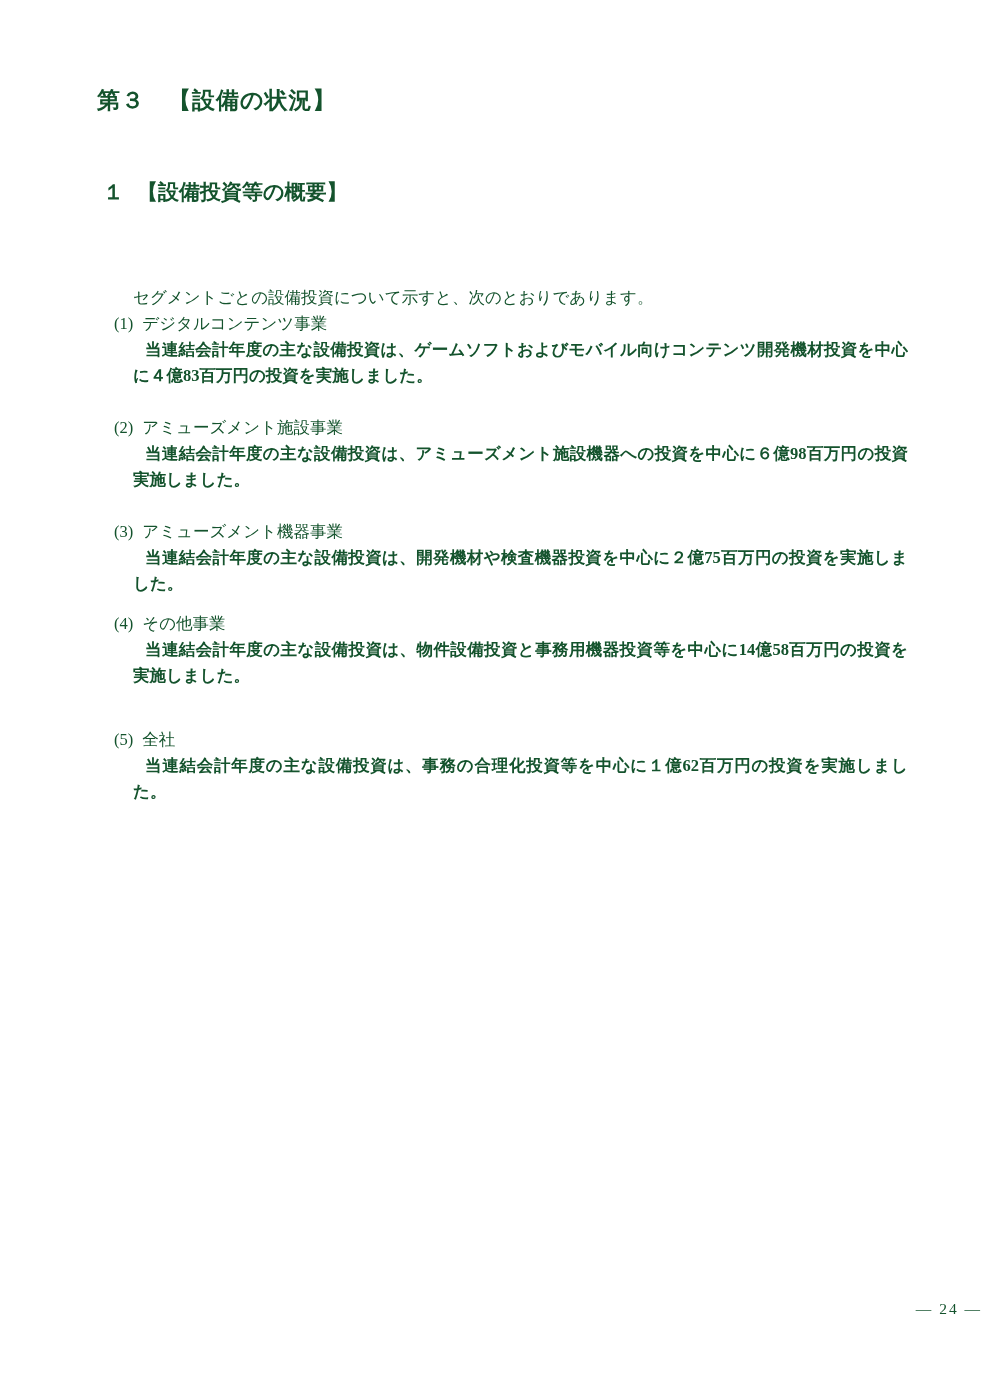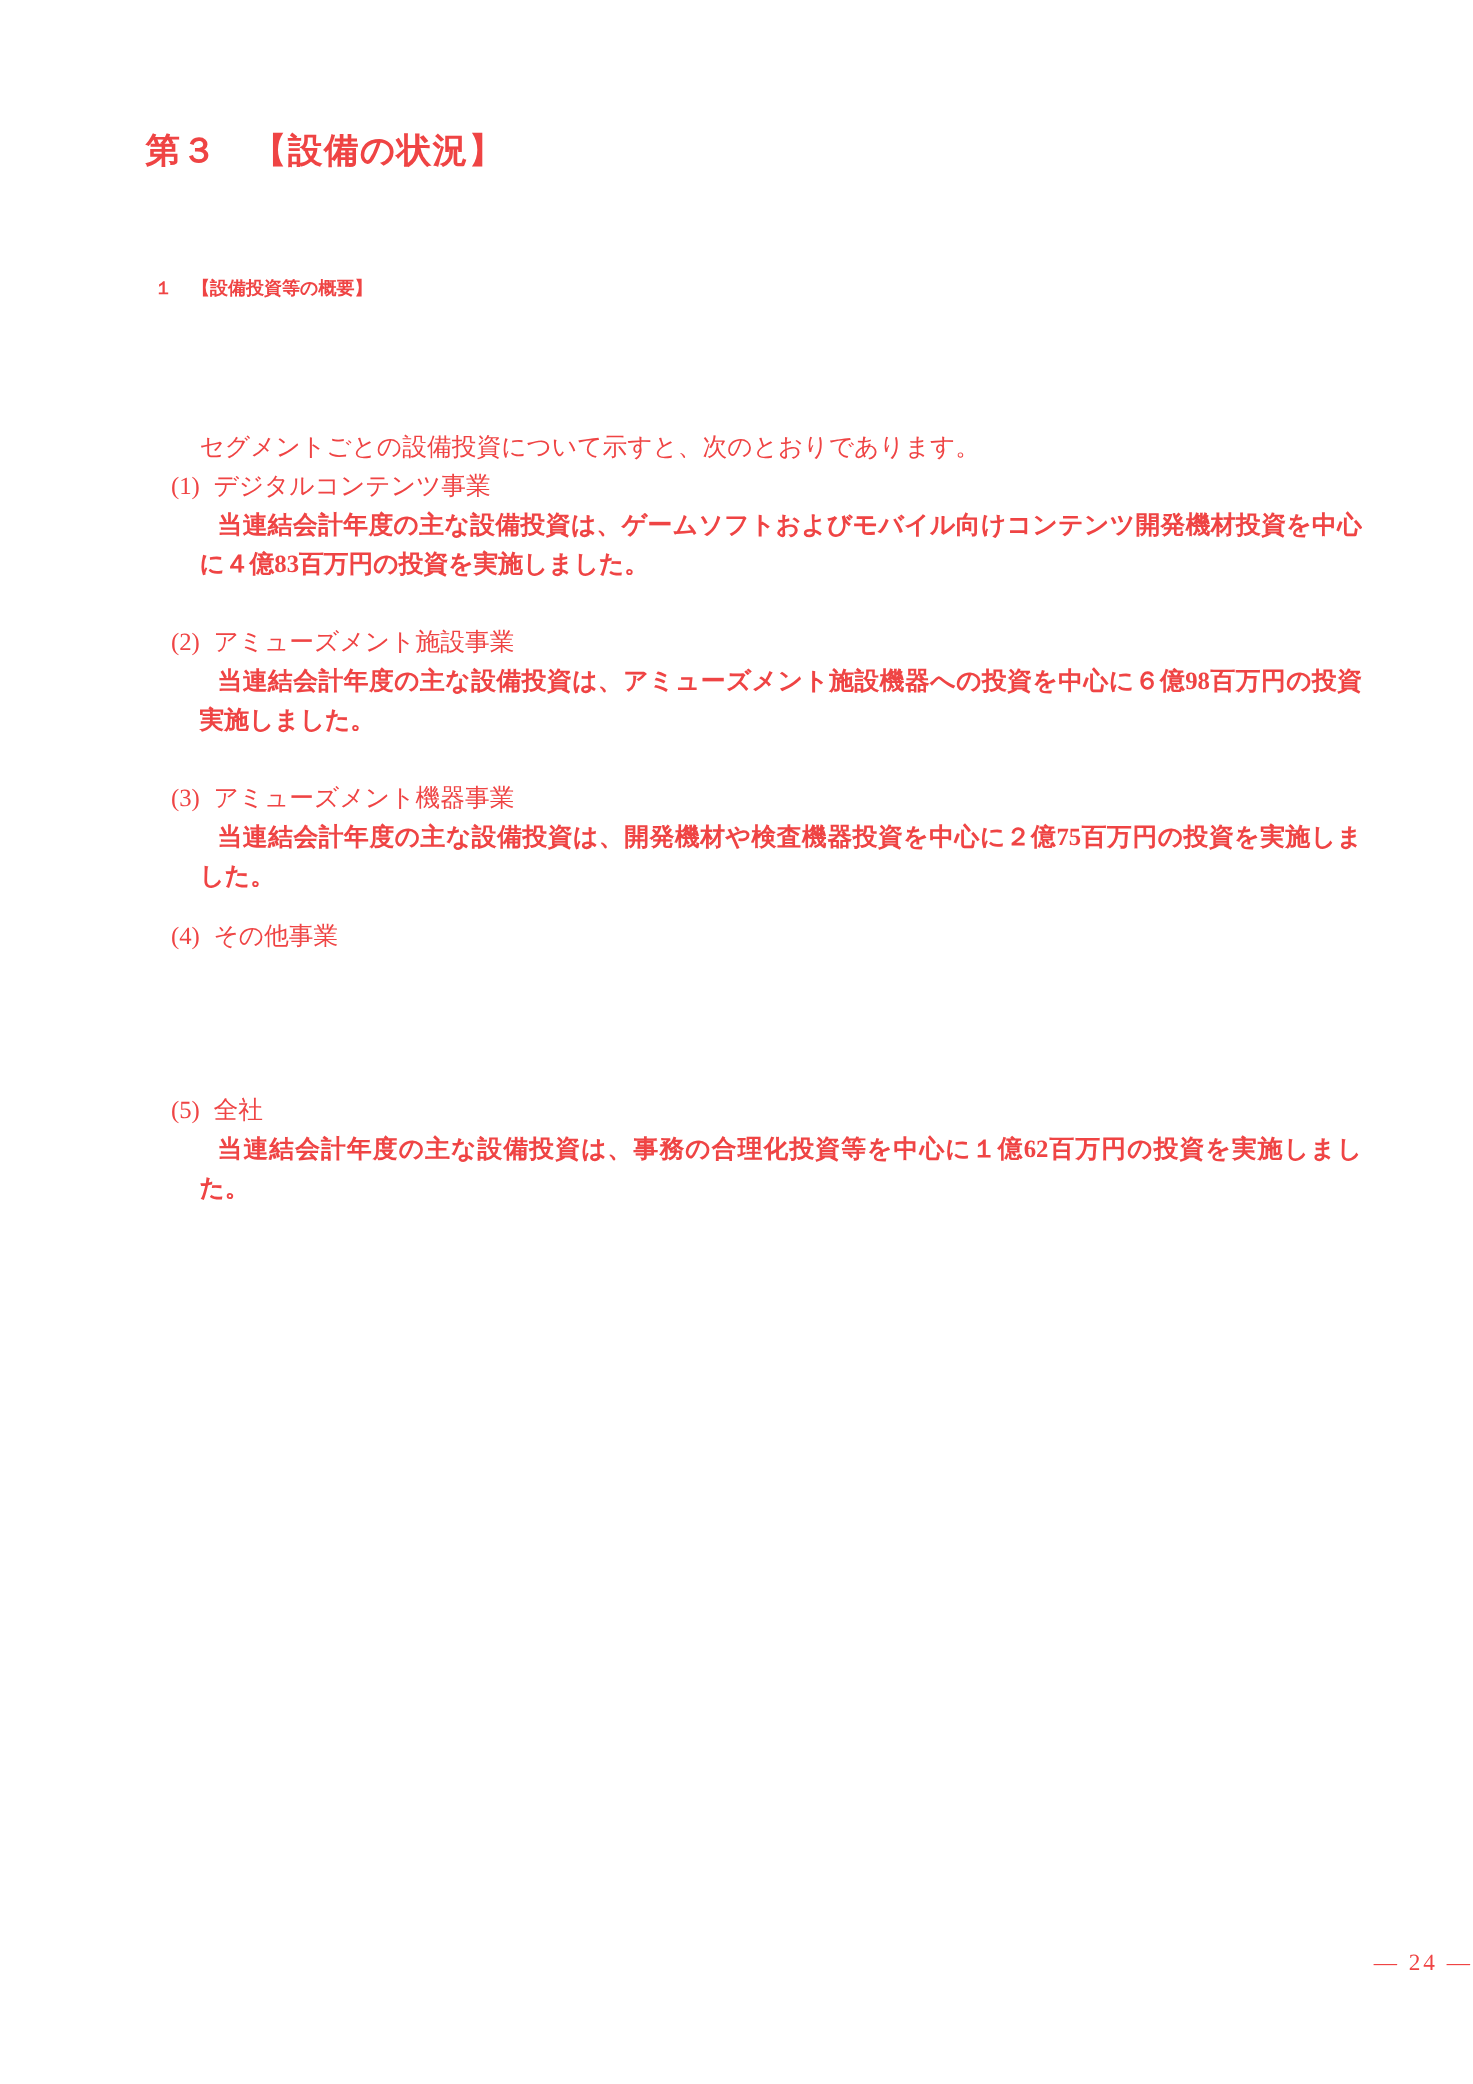--- a/index.html
+++ b/index.html
@@ -2,21 +2,21 @@
 <html lang="ja"><head>
 <meta charset="utf-8">
 <style>
   html, body { margin: 0; padding: 0; background: #e8e8e8; }
   .page {
     position: relative;
     width: 982px;
     height: 1389px;
     margin: 0 auto;
     background: #ffffff;
-    color: #ef4444;
+    color: #14532d;
     font-family: "Liberation Serif", "DejaVu Serif", serif;
     font-size: 16.5px;
     line-height: 26px;
     overflow: hidden;
   }
 
   
   .chapter {
     position: absolute;
     left: 97px;
@@ -30,21 +30,21 @@
   }
   .chapter .chapter-title { margin-left: 23px; }
 
   
   .section {
     position: absolute;
     left: 103px;
     top: 180px;
     font-family: "Liberation Sans", "DejaVu Sans", sans-serif;
     font-weight: bold;
-    font-size: 12px;
+    font-size: 21px;
     line-height: 24px;
     white-space: nowrap;
   }
   .section .section-title { margin-left: 13px; }
 
   
   .para { position: absolute; }
   .line { white-space: nowrap; }
   .line.fill {
     white-space: normal;
@@ -126,20 +126,24 @@
     <div class="item-body">
       <div class="line fill indent-12">当連結会計年度の主な設備投資は、開発機材や検査機器投資を中心に２億75百万円の投資を実施しま</div>
       <div class="line">した。</div>
     </div>
   </div>
 
   <div class="item item-4">
     <div class="item-heading">
       <span>(4)</span><span class="item-label">その他事業</span>
     </div>
+    <div class="item-body">
+      <div class="line fill indent-12">当連結会計年度の主な設備投資は、物件設備投資と事務用機器投資等を中心に14億58百万円の投資を</div>
+      <div class="line">実施しました。</div>
+    </div>
   </div>
 
   <div class="item item-5">
     <div class="item-heading">
       <span>(5)</span><span class="item-label">全社</span>
     </div>
     <div class="item-body">
       <div class="line fill indent-12">当連結会計年度の主な設備投資は、事務の合理化投資等を中心に１億62百万円の投資を実施しまし</div>
       <div class="line">た。</div>
     </div>

